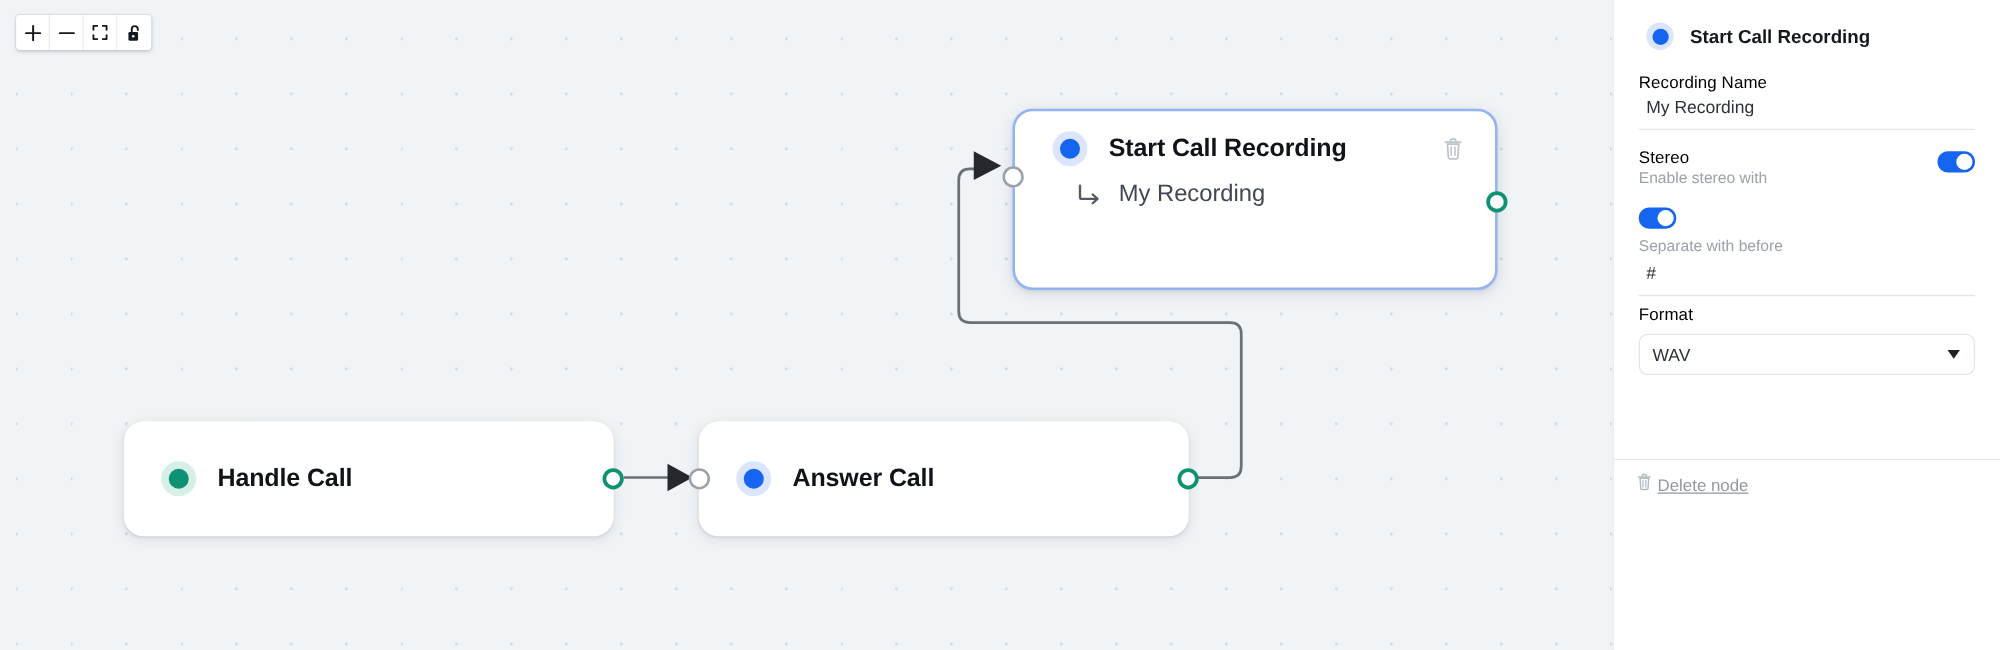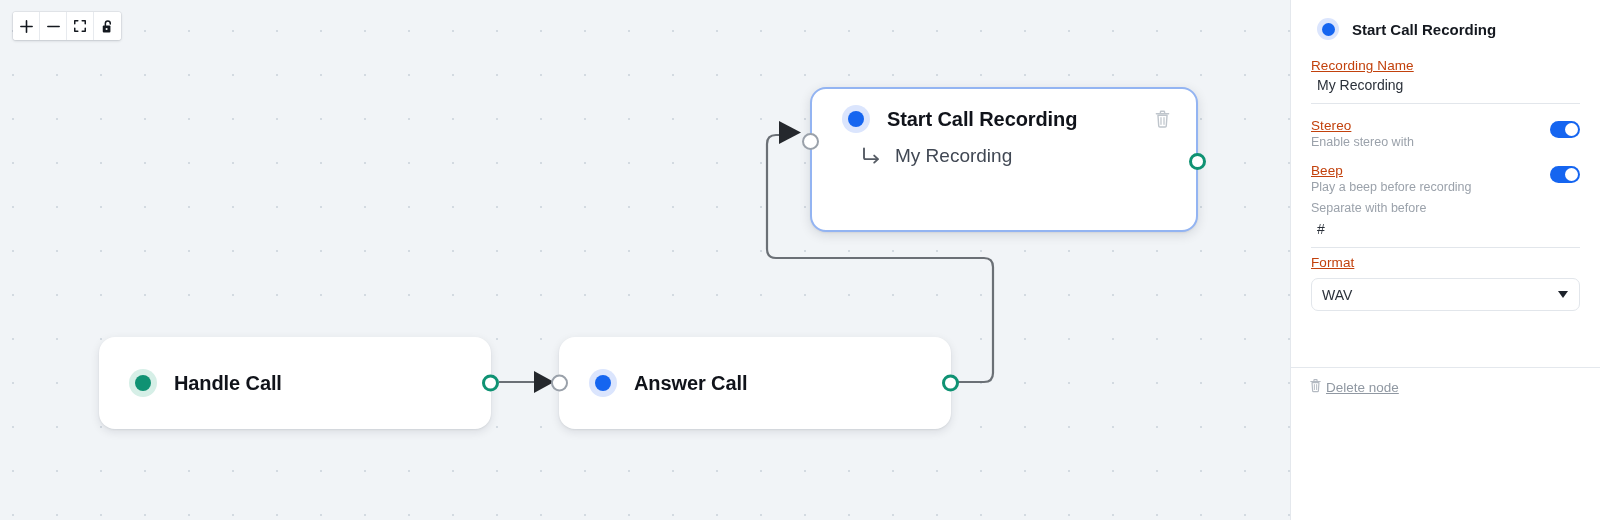--- a/index.html
+++ b/index.html
@@ -133,23 +133,22 @@
     display: flex; align-items: center; justify-content: center;
     flex: 0 0 auto;
   }
   .sb-dot { width: 13px; height: 13px; border-radius: 50%; background: #1565f0; }
   .sb-title {
     font-size: 15px; font-weight: bold; color: #14181f;
     margin-left: 13px; white-space: nowrap;
   }
   .sb-body { padding: 0 2px; }
   .field-label {
-    font-size: 13.5px; color: #c2410c; font-weight: normal;
+    font-size: 13.5px; color: #000000; font-weight: normal;
     letter-spacing: .1px;
-    text-decoration: underline;
   }
   .field-help {
     font-size: 12.5px; color: #9ba2ab; margin-top: 2px;
   }
   .text-field {
     width: 100%;
     border: none;
     border-bottom: 1px solid #e2e6eb;
     background: transparent;
     font-family: "Liberation Sans", sans-serif;
@@ -337,24 +336,20 @@
         <div>
           <div class="field-label">Stereo</div>
           <div class="field-help">Enable stereo with</div>
         </div>
         <button class="toggle">
           <span class="knob"></span>
         </button>
       </div>
 
       <div class="toggle-row">
-        <div>
-          <div class="field-label">Beep</div>
-          <div class="field-help">Play a beep before recording</div>
-        </div>
         <button class="toggle">
           <span class="knob"></span>
         </button>
       </div>
 
       <div class="row-block">
         <div class="field-help">Separate with before</div>
         <input class="text-field" type="text" style="padding-top: 6px;" value="#" placeholder="Terminators">
       </div>
 

